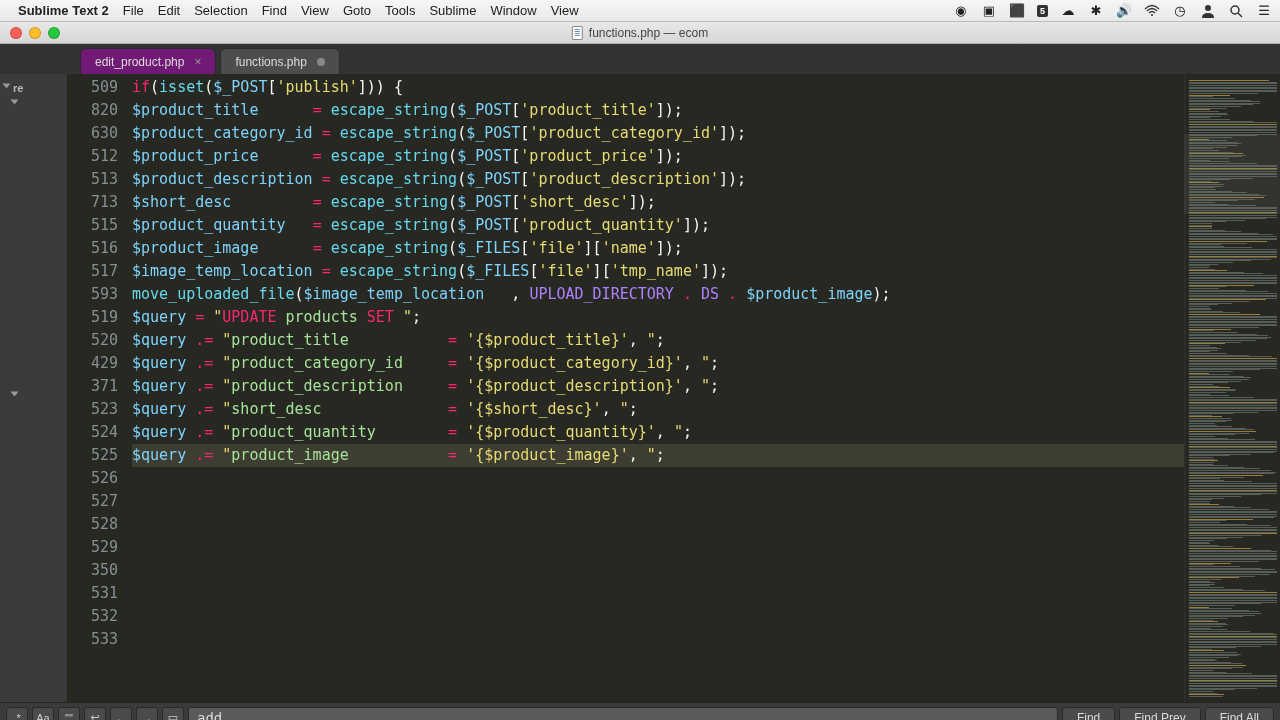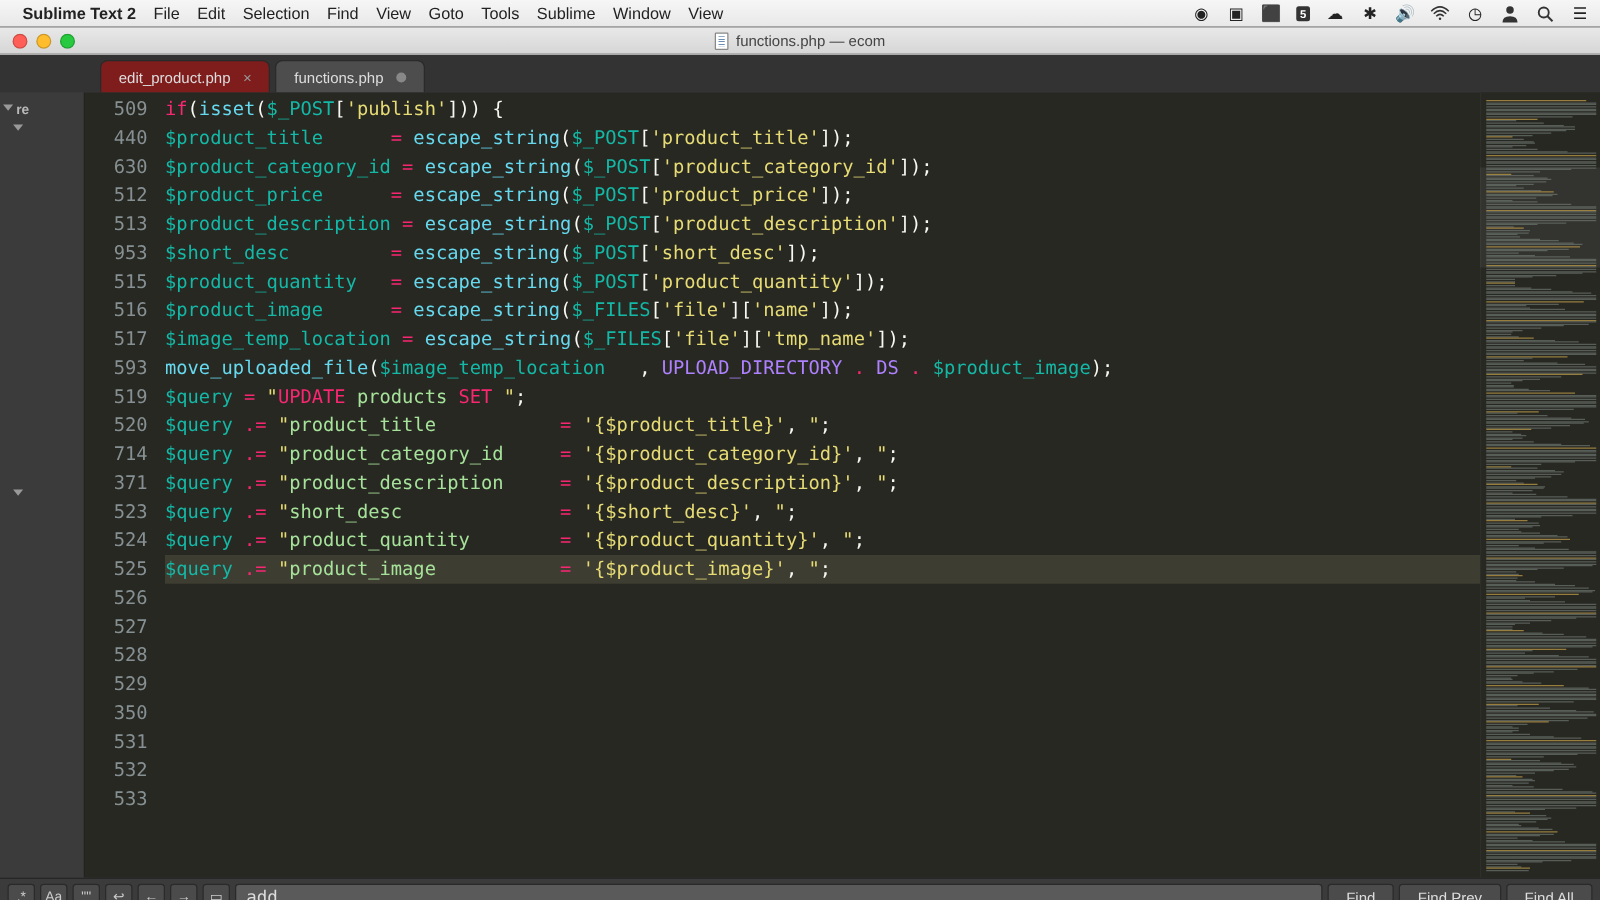--- a/index.html
+++ b/index.html
@@ -82,21 +82,21 @@
   align-items: flex-end;
   padding-left: 80px;
 }
 .tab {
   height: 26px;
   padding: 0 14px;
   display: flex; align-items: center; gap: 10px;
   border-top-left-radius: 6px;
   border-top-right-radius: 6px;
   margin-right: 4px;
-  background: #7f1d1d;
+  background: #701a75;
   color: #ddd;
   font-size: 12px;
   border: 1px solid #2a2a2a;
   border-bottom: none;
 }
 .tab.active { background: #4d4d4d; }
 .tab .close { color: #999; font-size: 12px; }
 .tab .dirty { width: 8px; height: 8px; border-radius: 50%; background: #888; display: inline-block; }
 
 
@@ -119,21 +119,21 @@
   line-height: 23px;
   color: #f8f8f2;
   white-space: pre;
   padding: 2px 0 2px 6px;
   overflow: hidden;
 }
 .code .ln { display: block; }
 .code .hl-line { background: #3e3d32; }
 
 .kw { color: #f92672; }
-.var { color: #14b8a6; }
+.var { color: #7dd3fc; }
 .fnblue { color: #66d9ef; }
 .str { color: #e6db74; }
 .const { color: #ae81ff; }
 .punct { color: #f8f8f2; }
 .sqlkw { color: #f92672; }
 .sqlid { color: #a6e29a; }
 .dq { color: #e6db74; }
 
 .minimap {
   width: 96px;
@@ -266,32 +266,32 @@
       <span class="disclose"></span>
     </div>
     <div class="row" style="padding-left:12px;margin-top:280px">
       <span class="disclose"></span>
     </div>
   </div>
 
   <div class="code-wrap">
     <div class="gutter" id="gutter">
         <div class="fold-row">509</div>
-        <div class="fold-row">440</div>
+        <div class="fold-row">820</div>
         <div class="fold-row">630</div>
         <div class="fold-row">512</div>
         <div class="fold-row">513</div>
-        <div class="fold-row">953</div>
+        <div class="fold-row">713</div>
         <div class="fold-row">515</div>
         <div class="fold-row">516</div>
         <div class="fold-row">517</div>
         <div class="fold-row">593</div>
         <div class="fold-row">519</div>
         <div class="fold-row">520</div>
-        <div class="fold-row">714</div>
+        <div class="fold-row">429</div>
         <div class="fold-row">371</div>
         <div class="fold-row">523</div>
         <div class="fold-row">524</div>
         <div class="fold-row">525</div>
         <div class="fold-row">526</div>
         <div class="fold-row">527</div>
         <div class="fold-row">528</div>
         <div class="fold-row">529</div>
         <div class="fold-row">350</div>
         <div class="fold-row">531</div>

